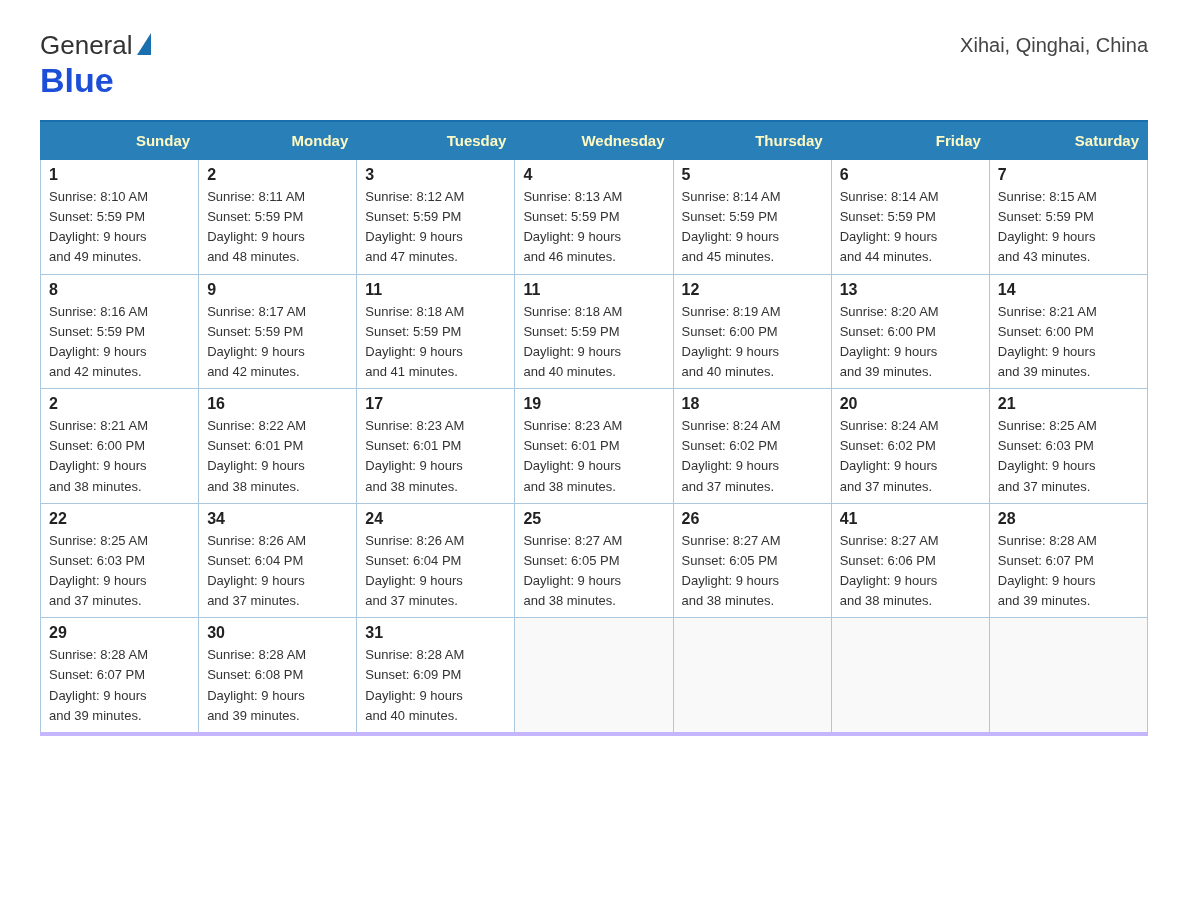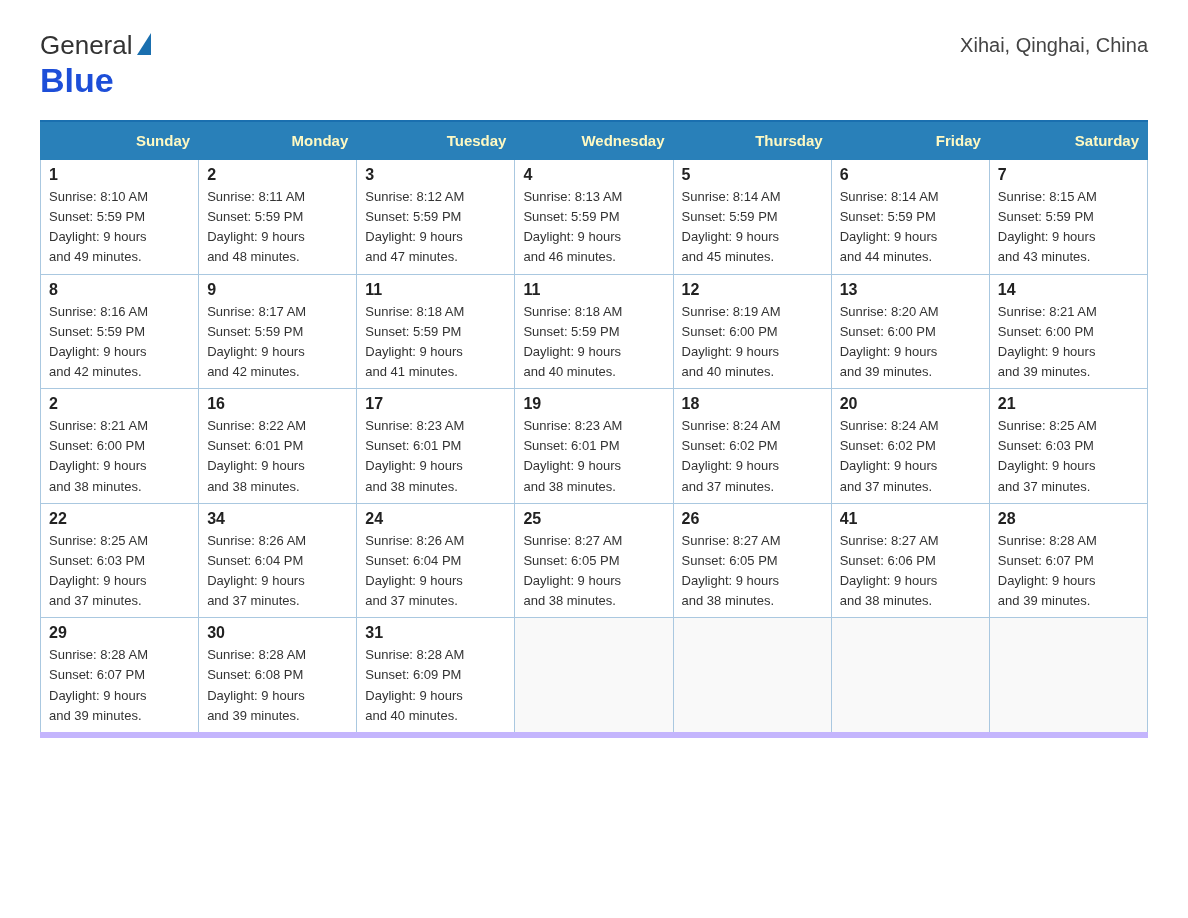--- a/index.html
+++ b/index.html
@@ -86,21 +86,21 @@
       color: #222;
       display: block;
       margin-bottom: 3px;
     }
     .day-info {
       font-size: 13px;
       line-height: 1.55;
       color: #333;
     }
     tr:first-child th { border-top: 2px solid #1a6faf; }
-    tr td { border-bottom: 6px solid #c4b5fd; }
+    tr td { border-bottom: 4px solid #c4b5fd; }
     tbody tr:not(:last-child) td { border-bottom: 1px solid #aac8e0; }
   </style>
 </head>
 <body>
 
 <div class="header">
   <div class="logo">
     <div style="display:flex;flex-direction:column;align-items:flex-start;">
       <div style="display:flex;align-items:center;">
         <span class="logo-text-general">General</span>

